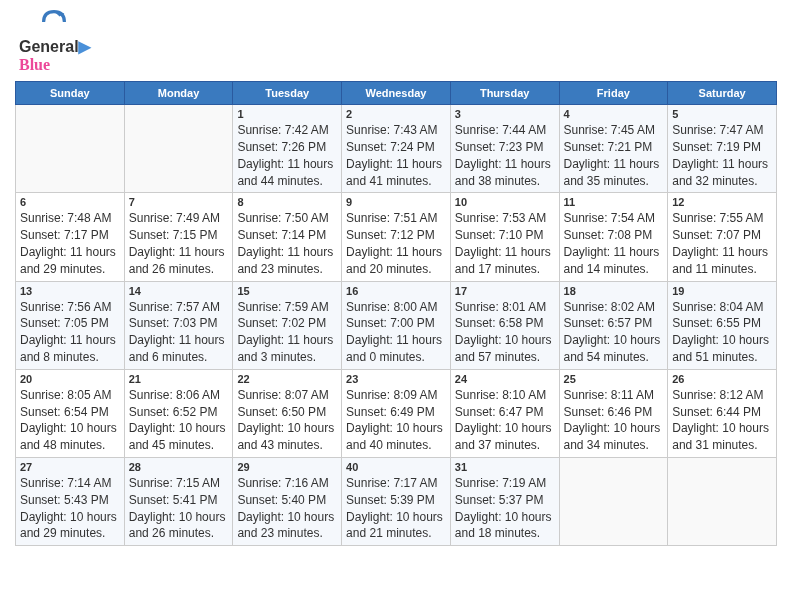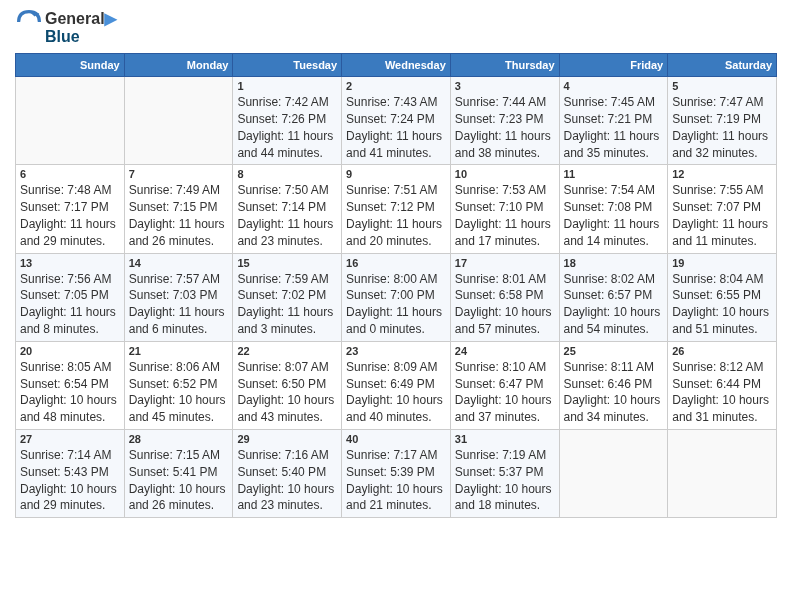--- a/index.html
+++ b/index.html
@@ -17,21 +17,22 @@
       padding: 10px 15px;
     }
     .header {
       display: flex;
       justify-content: space-between;
       align-items: flex-start;
       margin-bottom: 8px;
     }
     .logo {
       display: flex;
-      align-items: flex-start;
+      align-items: center;
+      flex-direction: column;
     }
     .logo-icon {
       width: 24px;
       height: 24px;
       margin-left: 2px;
     }
     .title-block {
       text-align: right;
     }
     .month-title {
@@ -46,21 +47,21 @@
     }
     table {
       width: 100%;
       border-collapse: collapse;
       font-size: 10px;
     }
     thead tr th {
       background: #3a7abf;
       color: #fff;
       padding: 5px 4px;
-      text-align: right;
+      text-align: center;
       font-size: 11px;
       font-weight: bold;
       border: 1px solid #2a5a9f;
     }
     tbody tr td {
       border: 1px solid #ccc;
       vertical-align: top;
       padding: 3px 4px;
       height: 82px;
       width: calc(100% / 7);
@@ -96,21 +97,21 @@
       <div>
         <svg class="logo-icon" viewBox="0 0 30 30">
           <path d="M2 15 Q2 2 15 2 Q28 2 28 15" fill="none" stroke="#3a7abf" stroke-width="4"></path>
           <path d="M15 2 L22 8 L28 4" fill="#3a7abf"></path>
         </svg>
       </div>
       <div style="margin-left:4px;">
         <div style="font-size:16px;font-weight:bold;color:#333;line-height:1.1;">
           <span style="color:#333;">General</span><span style="color:#4a90d9;">▶</span>
         </div>
-        <div style="font-size:16px;font-weight:bold;color:#0c4a6e;line-height:1.1;">Blue</div>
+        <div style="font-size:16px;font-weight:bold;color:#ec4899;line-height:1.1;font-family:Liberation Serif, serif;">Blue</div>
       </div>
     </div>
   </div>
 
   <table>
     <thead>
       <tr>
         <th>Sunday</th>
         <th>Monday</th>
         <th>Tuesday</th>

